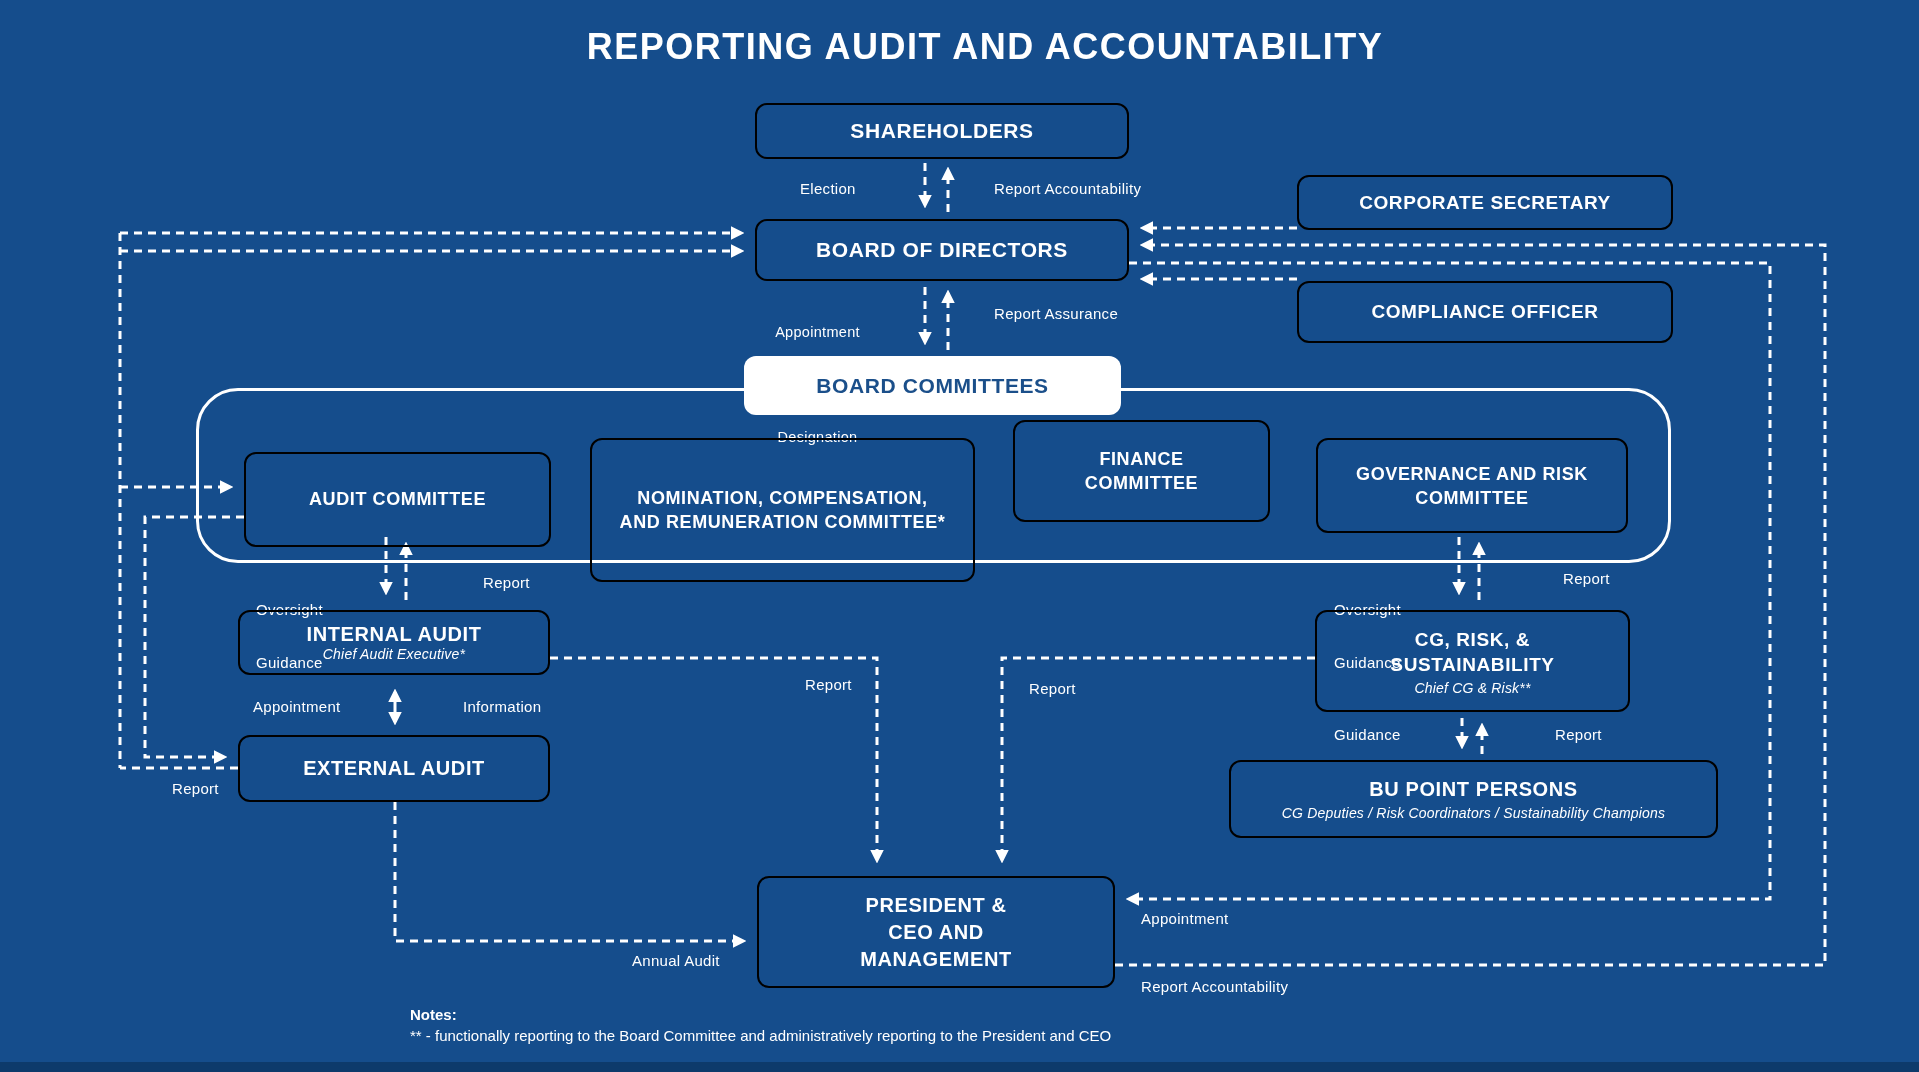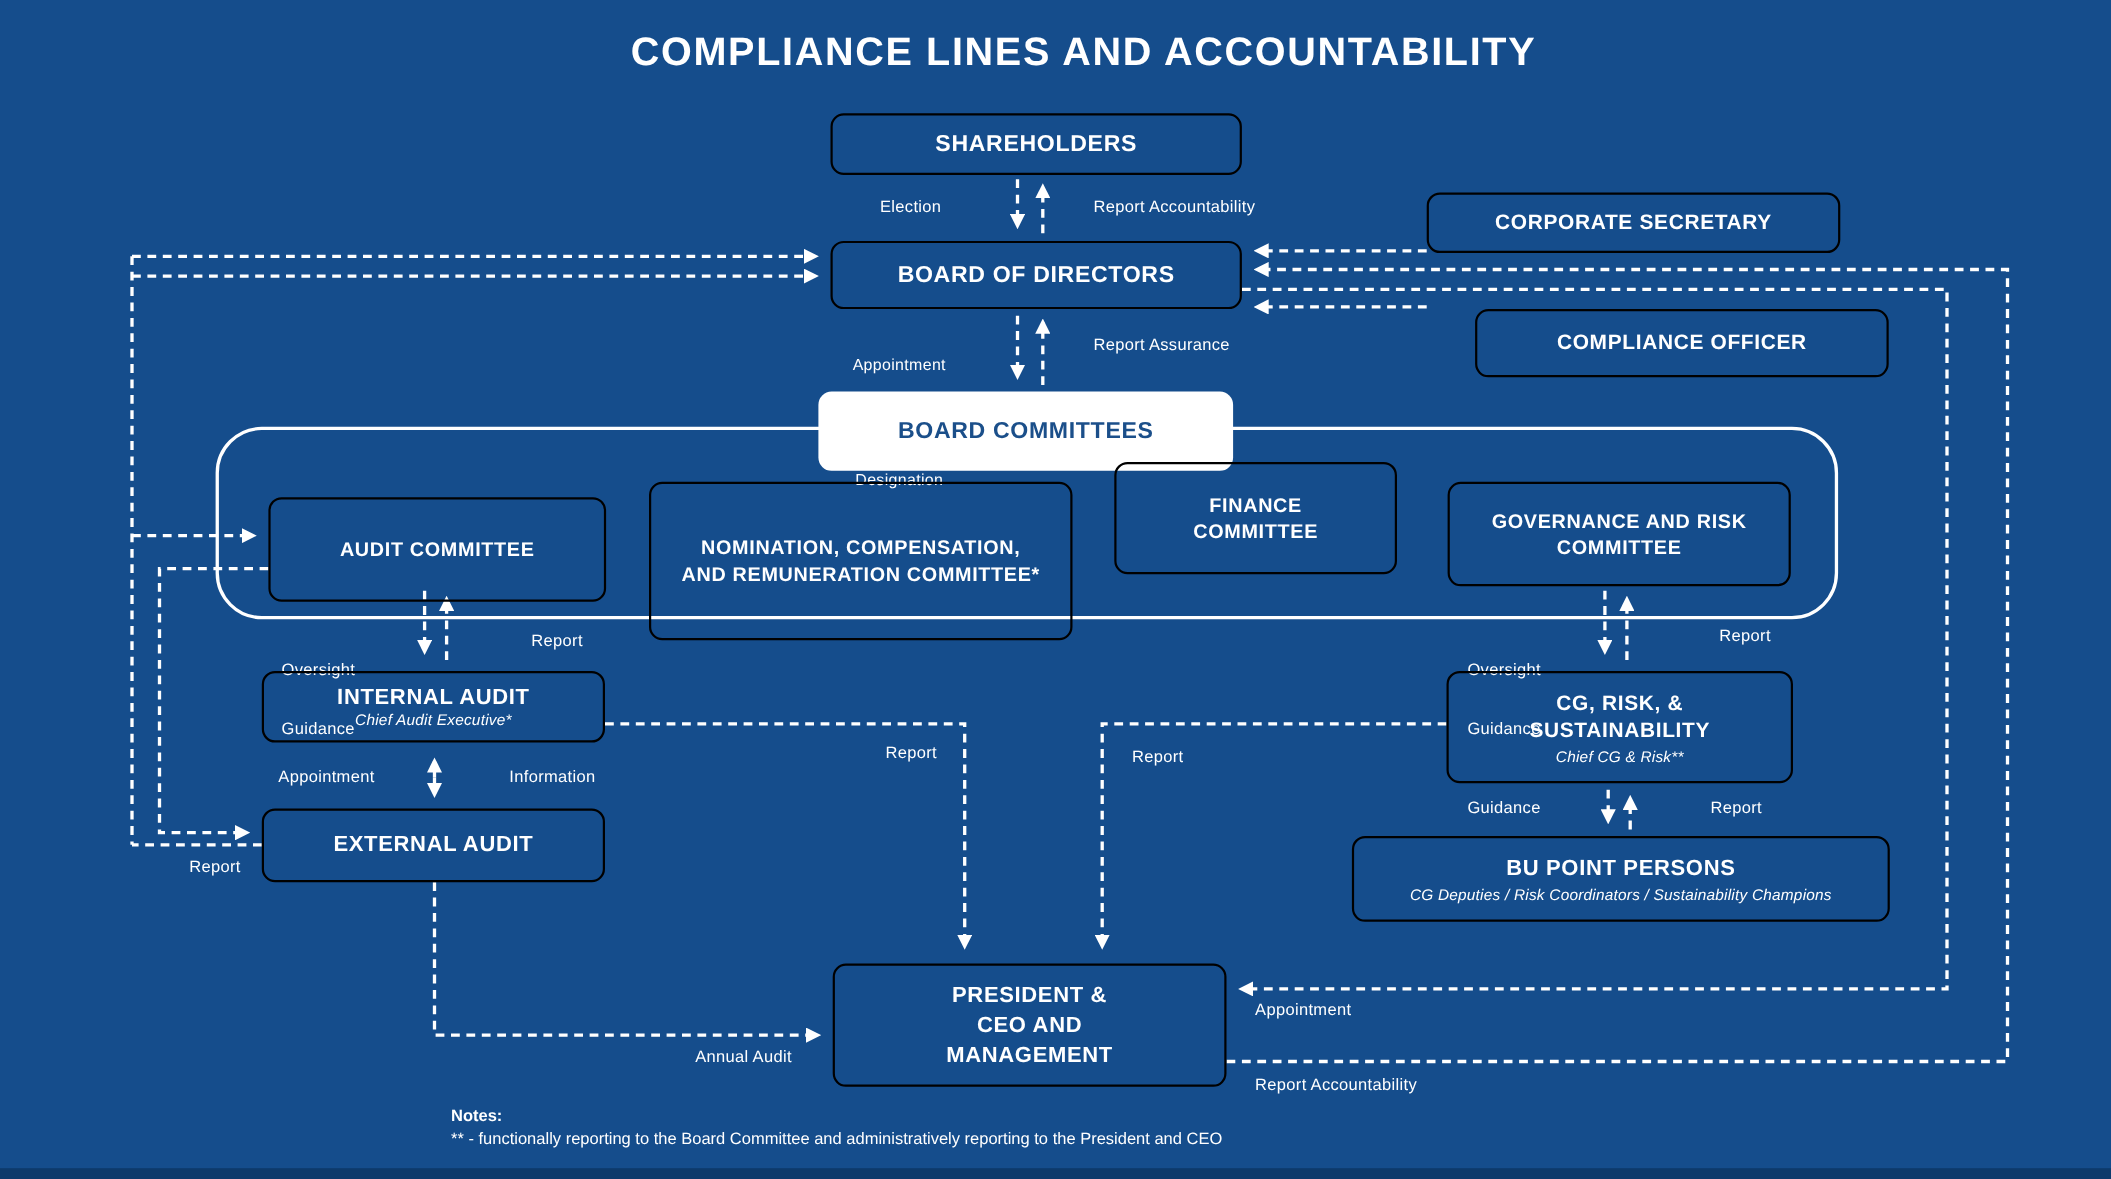--- a/index.html
+++ b/index.html
@@ -39,21 +39,21 @@
   .node{z-index:3;}
   .notes{position:absolute;left:410px;top:1004px;font-size:15px;line-height:21px;}
   .notes .nt{font-weight:bold;}
   .footerbar{position:absolute;left:0;top:1062px;width:1919px;height:10px;background:#0d3a6b;}
 </style>
 </head>
 <body>
 
 <div id="stage">
 
-  <div class="title">COMPLIANCE LINES AND ACCOUNTABILITY</div>
+  <div class="title">REPORTING AUDIT AND ACCOUNTABILITY</div>
 
   <svg class="wires" width="1919" height="1072" viewBox="0 0 1919 1072">
     <defs>
       <marker id="arw" viewBox="0 0 10 10" refX="7.5" refY="5" markerWidth="4.6" markerHeight="4.6" orient="auto-start-reverse" markerUnits="strokeWidth">
         <path d="M0,0 L10,5 L0,10 z" fill="#ffffff"></path>
       </marker>
     </defs>
     <g stroke="#ffffff" stroke-width="3" fill="none" stroke-dasharray="8 6">
 
       <path d="M925,163 L925,205" marker-end="url(#arw)"></path>
@@ -105,25 +105,25 @@
   </div>
 
   <div class="node" style="left:755px;top:219px;width:374px;height:62px;">
     <div class="nlabel" style="font-size:21px;">BOARD OF DIRECTORS</div>
   </div>
 
   <div class="node" style="left:1297px;top:175px;width:376px;height:55px;">
     <div class="nlabel" style="font-size:19px;">CORPORATE SECRETARY</div>
   </div>
 
-  <div class="node" style="left:1297px;top:281px;width:376px;height:62px;margin-left:44px;">
+  <div class="node" style="left:1297px;top:281px;width:376px;height:62px;">
     <div class="nlabel" style="font-size:19px;">COMPLIANCE OFFICER</div>
   </div>
 
-  <div class="node accent" style="left:744px;top:356px;width:377px;height:72px;">
+  <div class="node accent" style="left:744px;top:356px;width:377px;height:59px;">
     <div class="nlabel" style="font-size:21px;">BOARD COMMITTEES</div>
   </div>
 
   <div class="node" style="left:244px;top:438px;width:307px;height:95px;margin-top:14px;">
     <div class="nlabel" style="font-size:18px;">AUDIT COMMITTEE</div>
   </div>
 
   <div class="node" style="left:590px;top:438px;width:385px;height:144px;padding:0 23px;">
     <div class="nlabel" style="font-size:18px;line-height:24px;">NOMINATION, COMPENSATION, AND REMUNERATION COMMITTEE*</div>
   </div>

